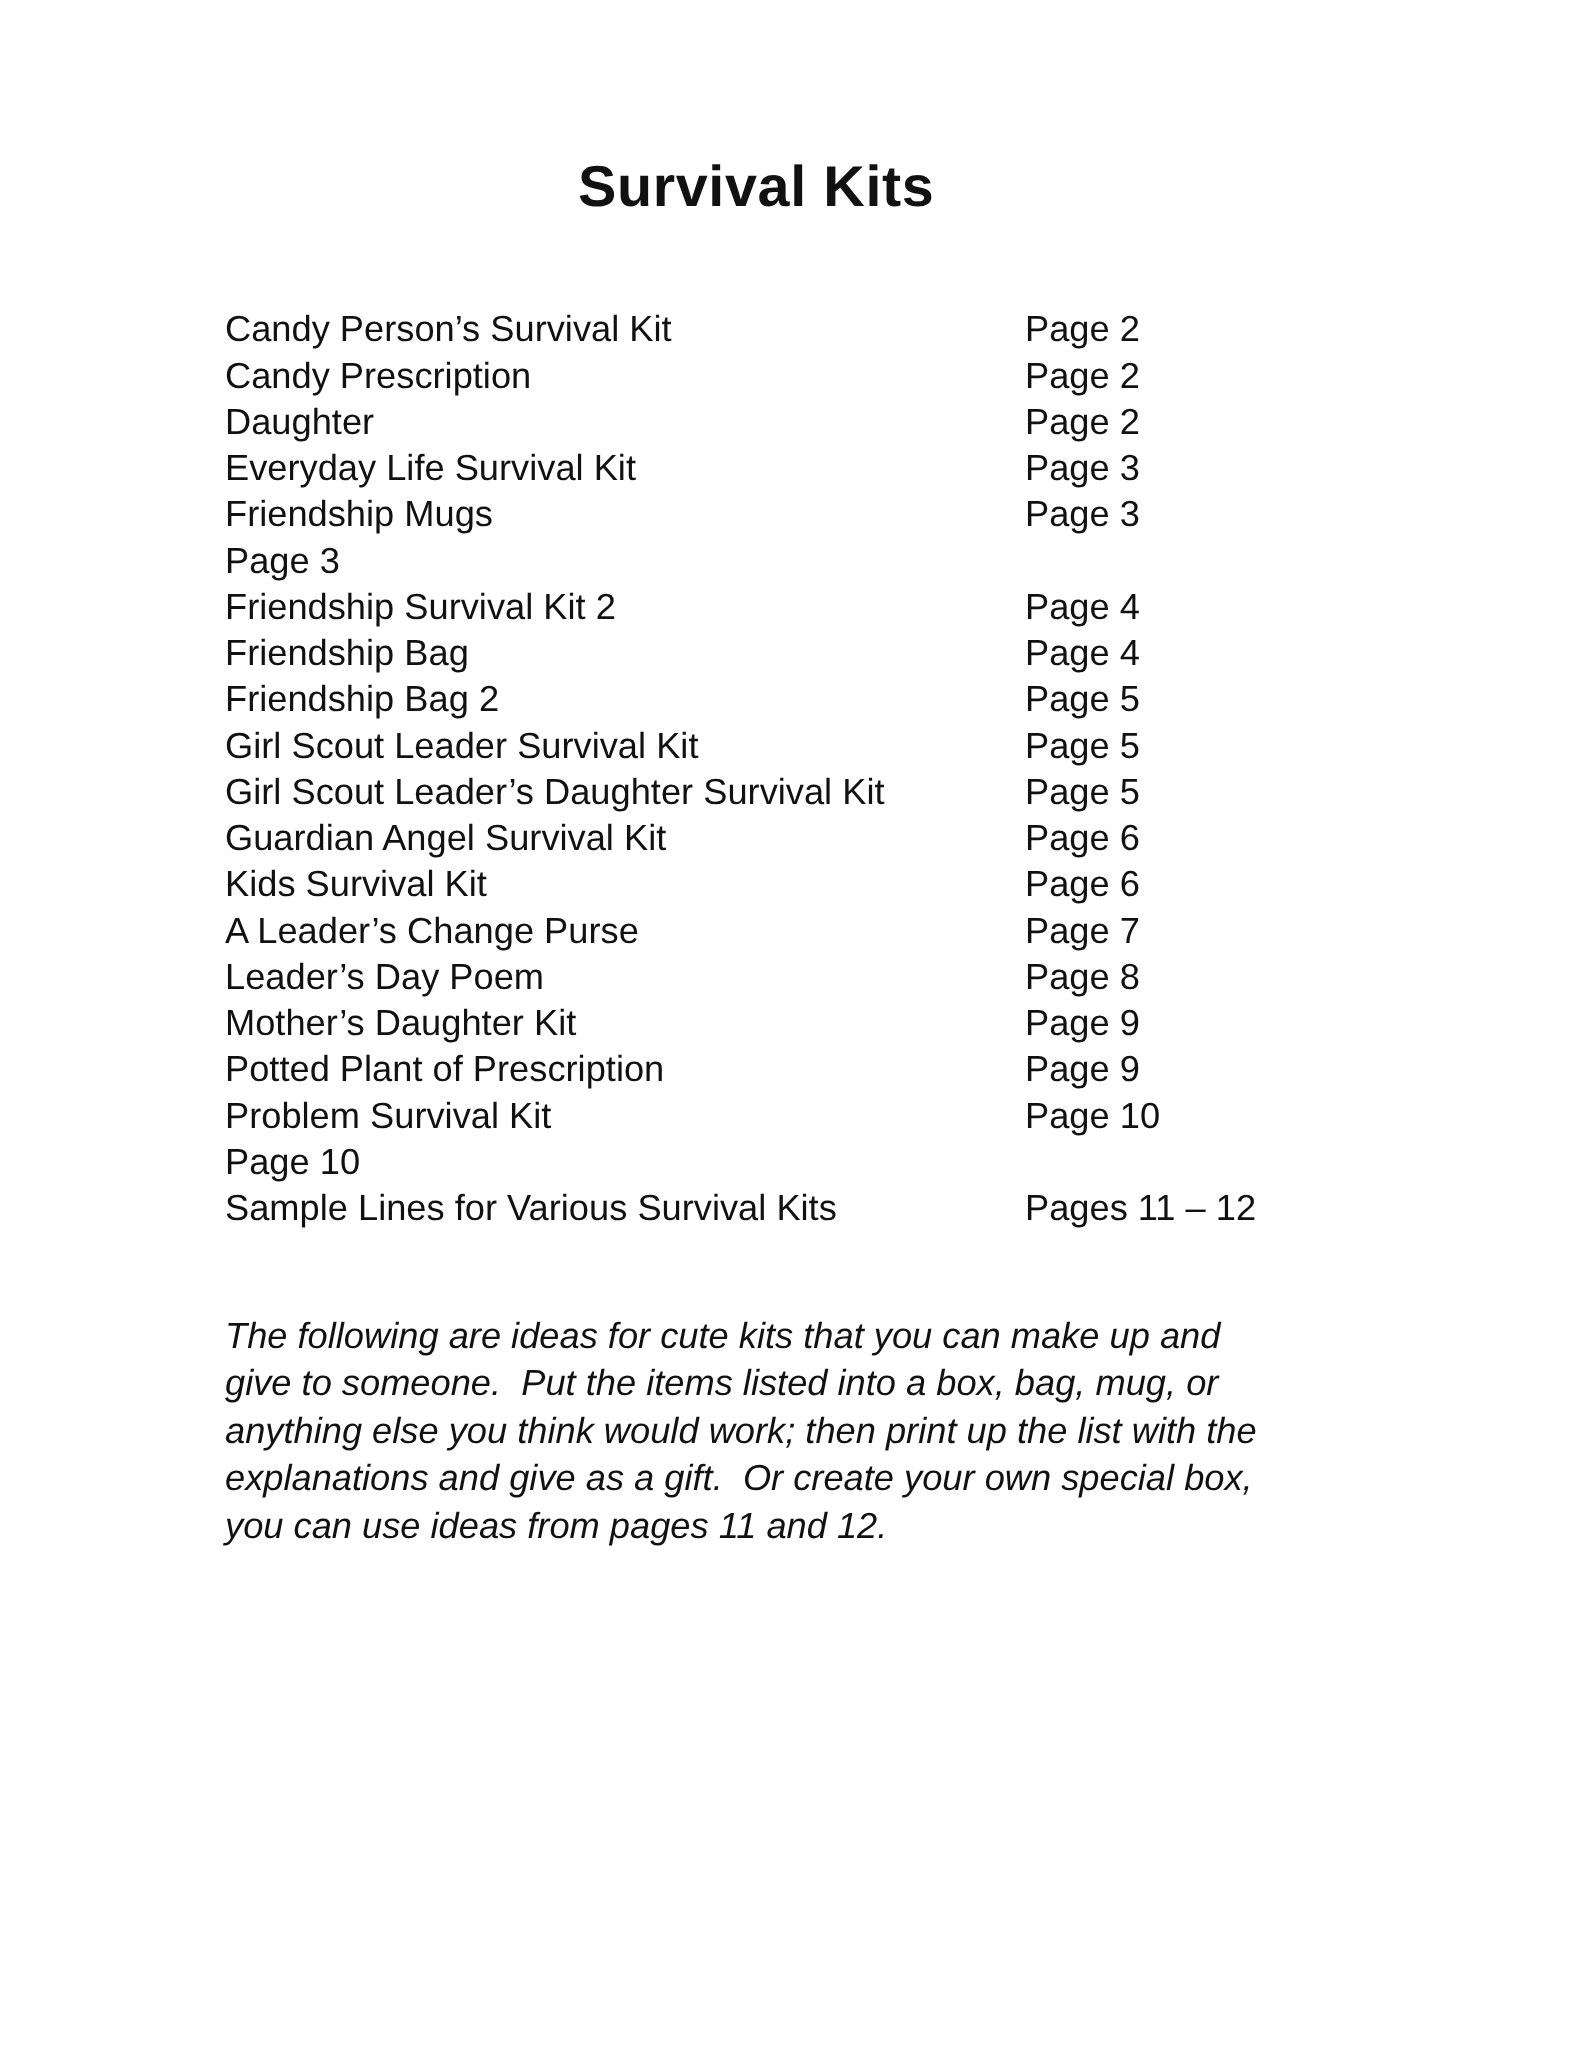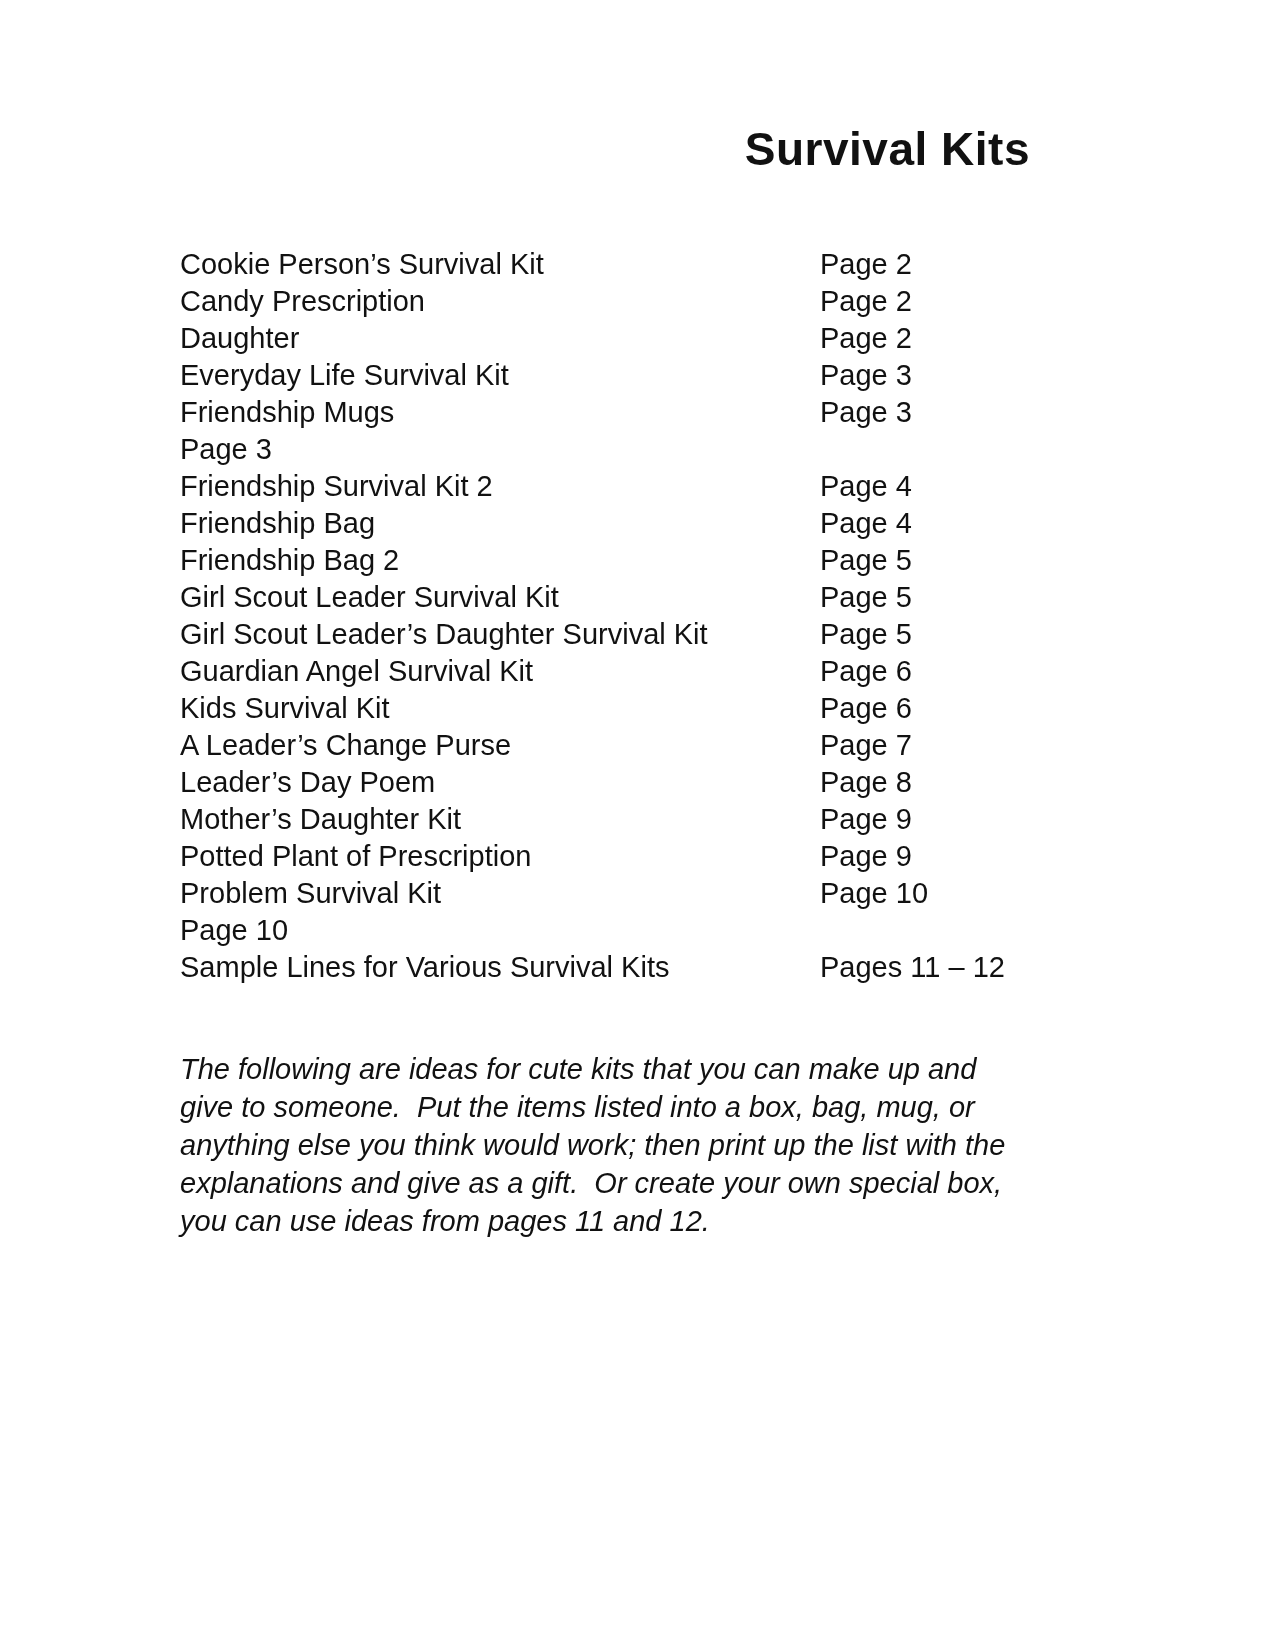--- a/index.html
+++ b/index.html
@@ -14,21 +14,21 @@
     box-sizing: border-box;
     background: #ffffff;
     padding: 126px 245px 120px 180px;
     font-family: "Liberation Sans", sans-serif;
     color: #111111;
   }
   .doc-title {
     font-size: 46px;
     line-height: 1;
     font-weight: bold;
-    text-align: right;
+    text-align: center;
     margin: 0 0 74px 0;
     letter-spacing: 0.5px;
   }
   .toc {
     width: 850px;
   }
   .toc-row {
     display: flex;
     align-items: baseline;
     font-size: 29px;
@@ -52,21 +52,21 @@
 </style>
 </head>
 <body>
 
 <div class="page">
 
   <h1 class="doc-title">Survival Kits</h1>
 
   <div class="toc">
     <div class="toc-row">
-      <span class="toc-title">Cookie Person’s Survival Kit</span>
+      <span class="toc-title">Candy Person’s Survival Kit</span>
       <span class="toc-page">Page 2</span>
     </div>
     <div class="toc-row">
       <span class="toc-title">Candy Prescription</span>
       <span class="toc-page">Page 2</span>
     </div>
     <div class="toc-row">
       <span class="toc-title">Daughter</span>
       <span class="toc-page">Page 2</span>
     </div>

